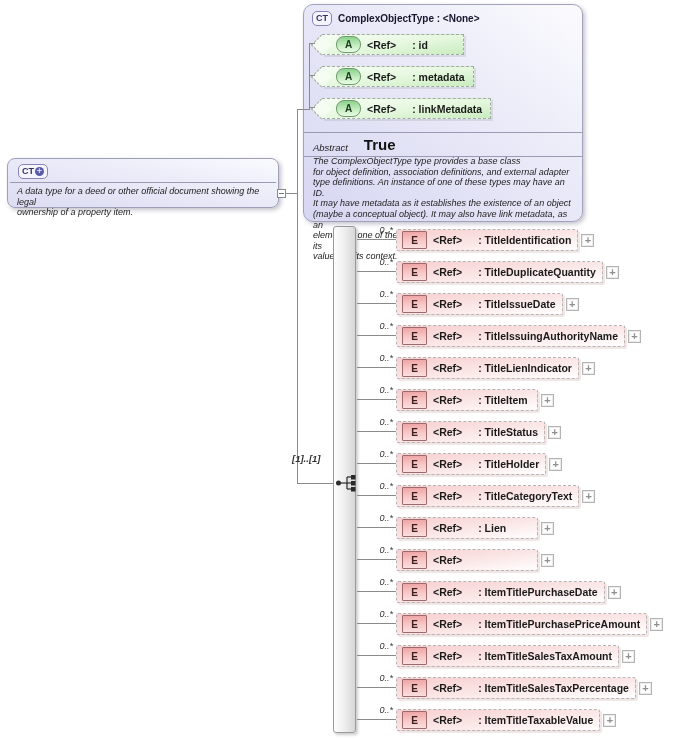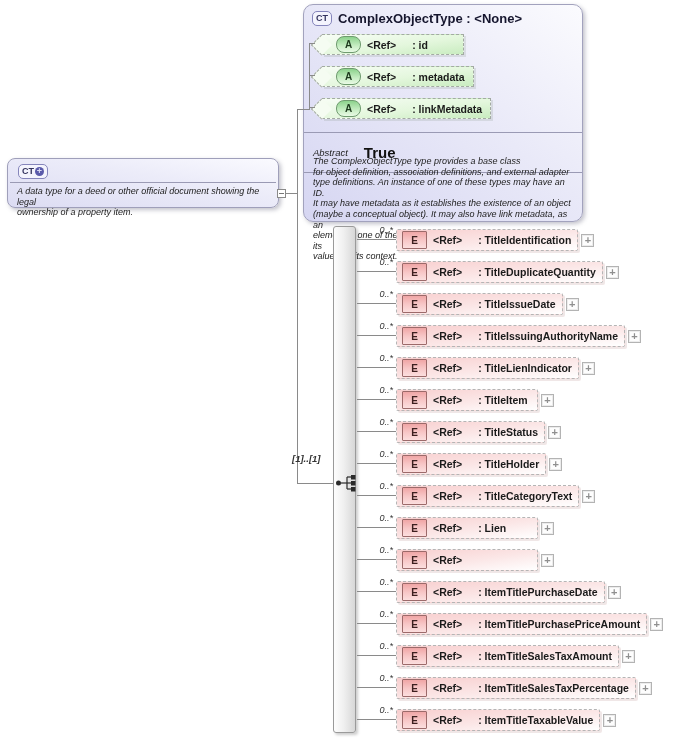--- a/index.html
+++ b/index.html
@@ -12,21 +12,21 @@
   .vline{position:absolute;width:0;border-left:1px solid #8a8a8a;}
   
   .base-box{
     position:absolute;left:303px;top:4px;width:280px;height:218px;
     border:1px solid #a2a2bd;border-radius:10px;
     background:linear-gradient(to top right,#d6d6f2 0%,#e9e9f8 55%,#fbfbfe 100%);
     box-shadow:2px 2px 4px rgba(120,120,140,.45);
     box-sizing:border-box;
   }
   .type-header{display:flex;align-items:center;gap:6px;padding:6px 8px 4px 8px;}
-  .type-title{font-weight:bold;font-size:13px;color:#16162e;white-space:nowrap;}
+  .type-title{font-weight:bold;font-size:10px;color:#16162e;white-space:nowrap;}
   .ct-icon{
     display:inline-flex;align-items:center;gap:1px;height:13px;padding:0 3px;
     border:1px solid #8585bb;border-radius:5px;background:#f4f4fd;
     font-weight:bold;font-size:9px;color:#34345e;line-height:13px;flex:0 0 auto;
   }
   .ct-plus{
     display:inline-block;width:9px;height:9px;border-radius:50%;
     background:#5b5bab;color:#dcdcf4;font-size:9px;line-height:9px;
     text-align:center;font-weight:bold;
   }
@@ -51,21 +51,21 @@
     background:linear-gradient(to bottom,#8cd28c 0%,#c8eec4 60%,#e9fae5 100%);
     font-weight:bold;font-size:10px;color:#1e3a1e;
     display:flex;align-items:center;justify-content:center;
   }
   .ref{font-weight:bold;font-size:10.5px;margin-right:16px;white-space:nowrap;position:relative;z-index:1;}
   .member-name{font-weight:bold;font-size:10.5px;white-space:nowrap;position:relative;z-index:1;}
   
   .abstract-row{
     position:absolute;left:0;top:127px;width:100%;box-sizing:border-box;
     border-top:1px solid #9a9ab4;border-bottom:1px solid #9a9ab4;
-    padding:11px 9px;display:flex;align-items:center;
+    padding:3px 9px;display:flex;align-items:flex-end;
   }
   .abstract-label{font-style:italic;font-size:9.5px;color:#222;}
   .abstract-value{font-weight:bold;font-size:15px;margin-left:16px;color:#111;}
   .annotation{
     position:absolute;left:0;top:146px;width:100%;box-sizing:border-box;
     padding:5px 9px;font-style:italic;font-size:9px;line-height:1.18;
     color:#222;white-space:pre-line;
   }
   
   .derived-box{

